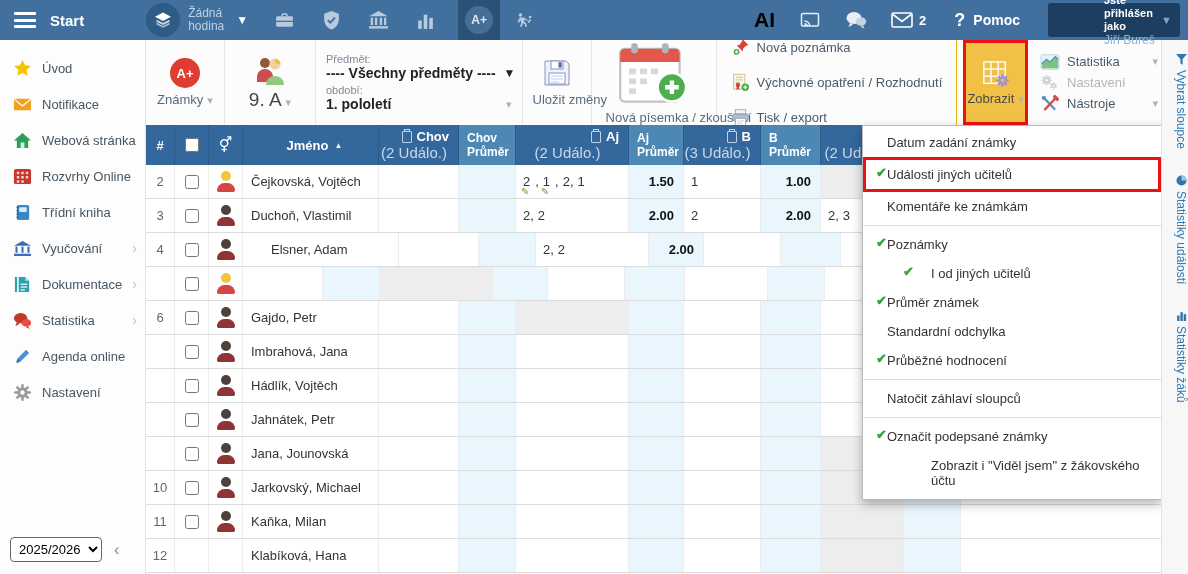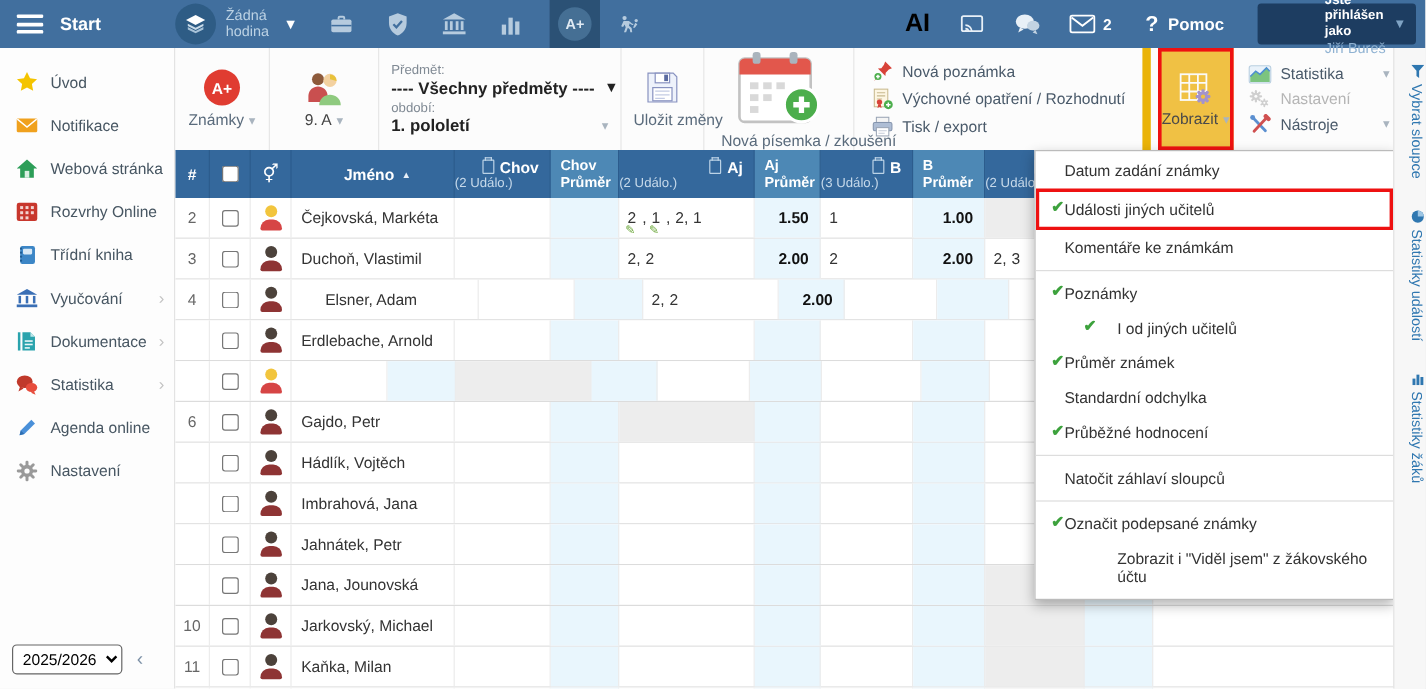--- a/index.html
+++ b/index.html
@@ -57,31 +57,31 @@
   .main{position:absolute;left:146px;top:40px;width:1016px;bottom:0;background:#fff;}
 
   
   .toolbar{position:absolute;top:0;left:0;right:0;height:85px;background:#fcfcfc;
            border-bottom:1px solid #cfcfcf;display:flex;align-items:stretch;}
   .tb-sec{display:flex;flex-direction:column;align-items:center;justify-content:center;
           padding:0 10px;border-right:1px solid #e7e7e7;cursor:pointer;}
   .tb-sec .lbl{font-size:13px;color:#5a6b7c;margin-top:4px;white-space:nowrap;text-align:center;}
   .grades-circle{width:30px;height:30px;border-radius:50%;background:#e03c31;color:#fff;
           font-weight:bold;font-size:13px;display:flex;align-items:center;justify-content:center;}
-  .class-name{font-size:13px;color:#444;}
+  .class-name{font-size:19px;color:#444;}
   .sec-caret{color:#a9b4bf;font-size:11px;margin-left:4px;}
   .tb-subject{align-items:flex-start;min-width:170px;}
   .fld-cap{font-size:11px;color:#808a94;}
   .fld-val{font-size:14px;font-weight:bold;color:#222;white-space:nowrap;}
   .fld-row{display:flex;align-items:center;width:100%;}
   .fld-caret-dark{font-size:12px;color:#222;margin-left:8px;}
   .fld-caret-gray{font-size:11px;color:#a9b4bf;margin-left:auto;}
   .tb-save svg{width:30px;height:30px;}
-  .tb-stack{display:flex;flex-direction:column;justify-content:center;gap:4px;
-            padding:0 14px;border-right:7px solid #eab308;}
+  .tb-stack{display:flex;flex-direction:column;justify-content:center;gap:16px;
+            padding:0 14px;border-right:1px solid #eab308;}
   .stack-item{display:flex;align-items:center;cursor:pointer;}
   .stack-item svg{width:19px;height:19px;}
   .stack-item .lbl2{font-size:13px;color:#4a5a6a;margin-left:7px;white-space:nowrap;}
   .zobrazit-btn{margin-left:6px;width:66px;background:#f0c144;border:3px solid #ee1111;
             display:flex;flex-direction:column;align-items:center;justify-content:center;
             box-sizing:border-box;cursor:pointer;}
   .zobrazit-btn svg{width:28px;height:28px;}
   .zobrazit-btn .lbl{color:#4a4a4a;margin-top:3px;font-size:13px;}
   .tb-rstack{display:flex;flex-direction:column;justify-content:center;gap:3px;padding:0 4px 0 12px;}
   .rstack-item{display:flex;align-items:center;width:118px;cursor:pointer;}
@@ -91,21 +91,21 @@
   .rstack-item .car{margin-left:auto;color:#a9b4bf;font-size:11px;}
 
   
   .thead{position:absolute;top:85px;left:0;right:0;height:40px;background:#34689c;display:flex;}
   .th{box-sizing:border-box;color:#fff;display:flex;flex-direction:column;justify-content:center;
       border-right:1px solid #2c5c8d;}
   .th.center{align-items:center;}
   .th.avg{background:#4d88b5;}
   .th .l1{font-size:13px;font-weight:bold;display:flex;align-items:center;justify-content:flex-end;
           padding-right:9px;}
-  .th .l2{font-size:11px;color:#c6d9ea;text-align:left;padding-right:9px;}
+  .th .l2{font-size:15px;color:#c6d9ea;text-align:center;padding-right:9px;}
   .th.avg .l1,.th.avg .l2{justify-content:flex-start;text-align:left;padding-left:8px;
           color:#fff;font-weight:bold;font-size:12px;}
   .th-name{flex-direction:row !important;align-items:center;padding-left:8px;font-size:13px;font-weight:bold;}
   .sort-asc{font-size:8px;color:#e8f0f8;margin-left:6px;}
   .clip{display:inline-block;width:8px;height:10px;border:1px solid #bcd3e6;border-radius:1px;
         margin-right:5px;position:relative;}
   .clip::before{content:"";position:absolute;top:-3px;left:1px;width:4px;height:2px;
         border:1px solid #bcd3e6;border-bottom:none;}
   .th .gsym{font-size:15px;font-weight:normal;}
   .hdr-check{width:14px;height:14px;}
@@ -606,21 +606,21 @@
           <div class="td num" style="width: 29px;">2</div>
           <div class="td center" style="width: 34px;">
             <input class="row-check" type="checkbox" style="">
           </div>
           <div class="td center" style="width: 34px;">
             <div class="avatar blonde">
               <div class="head"></div>
               <div class="bust"></div>
             </div>
           </div>
-          <div class="td name" style="width: 136px;">Čejkovská, Markéta</div>
+          <div class="td name" style="width: 136px;">Čejkovská, Vojtěch</div>
           <div class="td gradecell" style="width: 80px;"></div>
           <div class="td lightblue avg" style="width: 57px;"></div>
           <div class="td gradecell" style="width: 113px;">
             <span class="grade signed"><span>2</span><span class="pencil">✎</span></span>
             <span class="comma">, </span>
             <span class="grade signed"><span>1</span><span class="pencil">✎</span></span>
             <span class="comma">, </span>
             <span class="grade"><span>2</span></span>
             <span class="comma">, </span>
             <span class="grade"><span>1</span></span>
@@ -691,113 +691,91 @@
           <div class="td gradecell" style="width: 83px;"></div>
           <div class="td lightblue avg" style="width: 57px;"></div>
           <div class="td" style="flex: 1 1 0%; border-right: none;"></div>
         </div>
         <div class="tr">
           <div class="td num" style="width: 29px;"></div>
           <div class="td center" style="width: 34px;">
             <input class="row-check" type="checkbox" style="">
           </div>
           <div class="td center" style="width: 34px;">
+            <div class="avatar blonde">
+              <div class="head"></div>
+              <div class="bust"></div>
+            </div>
+          </div>
+          <div class="td gradecell" style="width: 80px;"></div>
+          <div class="td lightblue avg" style="width: 57px;"></div>
+          <div class="td gradecell gray" style="width: 113px;"></div>
+          <div class="td lightblue avg" style="width: 55px;"></div>
+          <div class="td gradecell" style="width: 77px;"></div>
+          <div class="td lightblue avg" style="width: 60px;"></div>
+          <div class="td gradecell" style="width: 83px;"></div>
+          <div class="td lightblue avg" style="width: 57px;"></div>
+          <div class="td" style="flex: 1 1 0%; border-right: none;"></div>
+        </div>
+        <div class="tr">
+          <div class="td num" style="width: 29px;">6</div>
+          <div class="td center" style="width: 34px;">
+            <input class="row-check" type="checkbox" style="">
+          </div>
+          <div class="td center" style="width: 34px;">
             <div class="avatar dark">
               <div class="head"></div>
               <div class="bust"></div>
             </div>
           </div>
-          <div class="td name" style="width: 136px;">Erdlebache, Arnold</div>
+          <div class="td name" style="width: 136px;">Gajdo, Petr</div>
+          <div class="td gradecell" style="width: 80px;"></div>
+          <div class="td lightblue avg" style="width: 57px;"></div>
+          <div class="td gradecell gray" style="width: 113px;"></div>
+          <div class="td lightblue avg" style="width: 55px;"></div>
+          <div class="td gradecell" style="width: 77px;"></div>
+          <div class="td lightblue avg" style="width: 60px;"></div>
+          <div class="td gradecell" style="width: 83px;"></div>
+          <div class="td lightblue avg" style="width: 57px;"></div>
+          <div class="td" style="flex: 1 1 0%; border-right: none;"></div>
+        </div>
+        <div class="tr">
+          <div class="td num" style="width: 29px;"></div>
+          <div class="td center" style="width: 34px;">
+            <input class="row-check" type="checkbox" style="">
+          </div>
+          <div class="td center" style="width: 34px;">
+            <div class="avatar dark">
+              <div class="head"></div>
+              <div class="bust"></div>
+            </div>
+          </div>
+          <div class="td name" style="width: 136px;">Imbrahová, Jana</div>
           <div class="td gradecell" style="width: 80px;"></div>
           <div class="td lightblue avg" style="width: 57px;"></div>
           <div class="td gradecell" style="width: 113px;"></div>
           <div class="td lightblue avg" style="width: 55px;"></div>
           <div class="td gradecell" style="width: 77px;"></div>
           <div class="td lightblue avg" style="width: 60px;"></div>
           <div class="td gradecell" style="width: 83px;"></div>
           <div class="td lightblue avg" style="width: 57px;"></div>
           <div class="td" style="flex: 1 1 0%; border-right: none;"></div>
         </div>
         <div class="tr">
           <div class="td num" style="width: 29px;"></div>
           <div class="td center" style="width: 34px;">
             <input class="row-check" type="checkbox" style="">
           </div>
           <div class="td center" style="width: 34px;">
-            <div class="avatar blonde">
-              <div class="head"></div>
-              <div class="bust"></div>
-            </div>
-          </div>
-          <div class="td gradecell" style="width: 80px;"></div>
-          <div class="td lightblue avg" style="width: 57px;"></div>
-          <div class="td gradecell gray" style="width: 113px;"></div>
-          <div class="td lightblue avg" style="width: 55px;"></div>
-          <div class="td gradecell" style="width: 77px;"></div>
-          <div class="td lightblue avg" style="width: 60px;"></div>
-          <div class="td gradecell" style="width: 83px;"></div>
-          <div class="td lightblue avg" style="width: 57px;"></div>
-          <div class="td" style="flex: 1 1 0%; border-right: none;"></div>
-        </div>
-        <div class="tr">
-          <div class="td num" style="width: 29px;">6</div>
-          <div class="td center" style="width: 34px;">
-            <input class="row-check" type="checkbox" style="">
-          </div>
-          <div class="td center" style="width: 34px;">
             <div class="avatar dark">
               <div class="head"></div>
               <div class="bust"></div>
             </div>
           </div>
-          <div class="td name" style="width: 136px;">Gajdo, Petr</div>
-          <div class="td gradecell" style="width: 80px;"></div>
-          <div class="td lightblue avg" style="width: 57px;"></div>
-          <div class="td gradecell gray" style="width: 113px;"></div>
-          <div class="td lightblue avg" style="width: 55px;"></div>
-          <div class="td gradecell" style="width: 77px;"></div>
-          <div class="td lightblue avg" style="width: 60px;"></div>
-          <div class="td gradecell" style="width: 83px;"></div>
-          <div class="td lightblue avg" style="width: 57px;"></div>
-          <div class="td" style="flex: 1 1 0%; border-right: none;"></div>
-        </div>
-        <div class="tr">
-          <div class="td num" style="width: 29px;"></div>
-          <div class="td center" style="width: 34px;">
-            <input class="row-check" type="checkbox" style="">
-          </div>
-          <div class="td center" style="width: 34px;">
-            <div class="avatar dark">
-              <div class="head"></div>
-              <div class="bust"></div>
-            </div>
-          </div>
           <div class="td name" style="width: 136px;">Hádlík, Vojtěch</div>
-          <div class="td gradecell" style="width: 80px;"></div>
-          <div class="td lightblue avg" style="width: 57px;"></div>
-          <div class="td gradecell" style="width: 113px;"></div>
-          <div class="td lightblue avg" style="width: 55px;"></div>
-          <div class="td gradecell" style="width: 77px;"></div>
-          <div class="td lightblue avg" style="width: 60px;"></div>
-          <div class="td gradecell" style="width: 83px;"></div>
-          <div class="td lightblue avg" style="width: 57px;"></div>
-          <div class="td" style="flex: 1 1 0%; border-right: none;"></div>
-        </div>
-        <div class="tr">
-          <div class="td num" style="width: 29px;"></div>
-          <div class="td center" style="width: 34px;">
-            <input class="row-check" type="checkbox" style="">
-          </div>
-          <div class="td center" style="width: 34px;">
-            <div class="avatar dark">
-              <div class="head"></div>
-              <div class="bust"></div>
-            </div>
-          </div>
-          <div class="td name" style="width: 136px;">Imbrahová, Jana</div>
           <div class="td gradecell" style="width: 80px;"></div>
           <div class="td lightblue avg" style="width: 57px;"></div>
           <div class="td gradecell" style="width: 113px;"></div>
           <div class="td lightblue avg" style="width: 55px;"></div>
           <div class="td gradecell" style="width: 77px;"></div>
           <div class="td lightblue avg" style="width: 60px;"></div>
           <div class="td gradecell" style="width: 83px;"></div>
           <div class="td lightblue avg" style="width: 57px;"></div>
           <div class="td" style="flex: 1 1 0%; border-right: none;"></div>
         </div>

